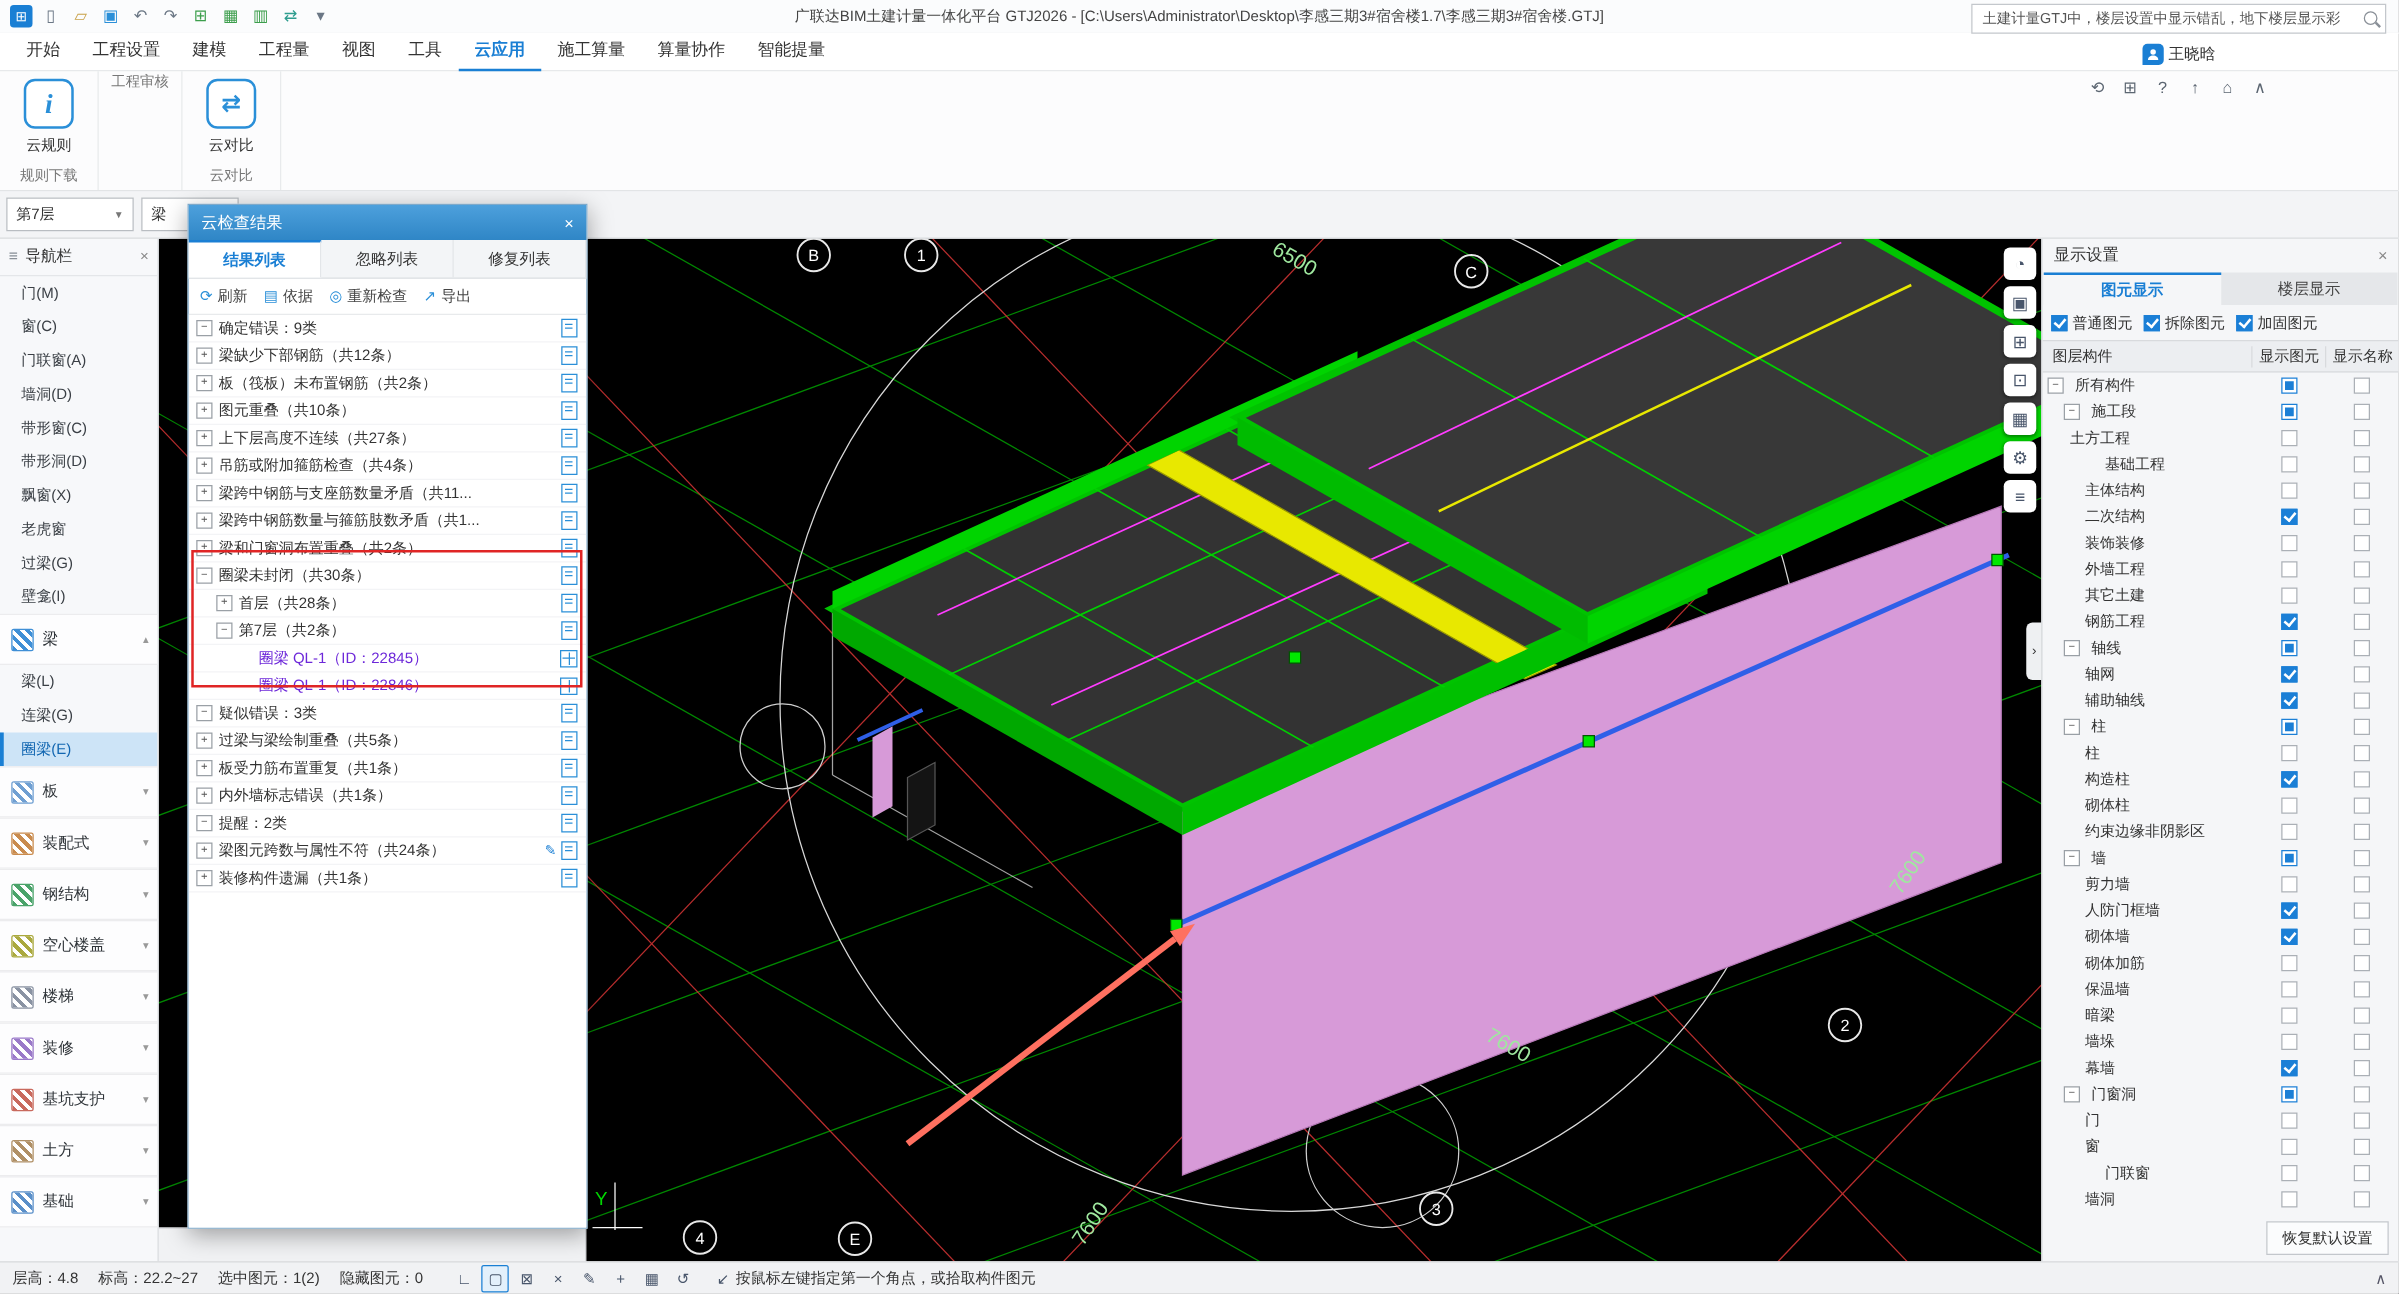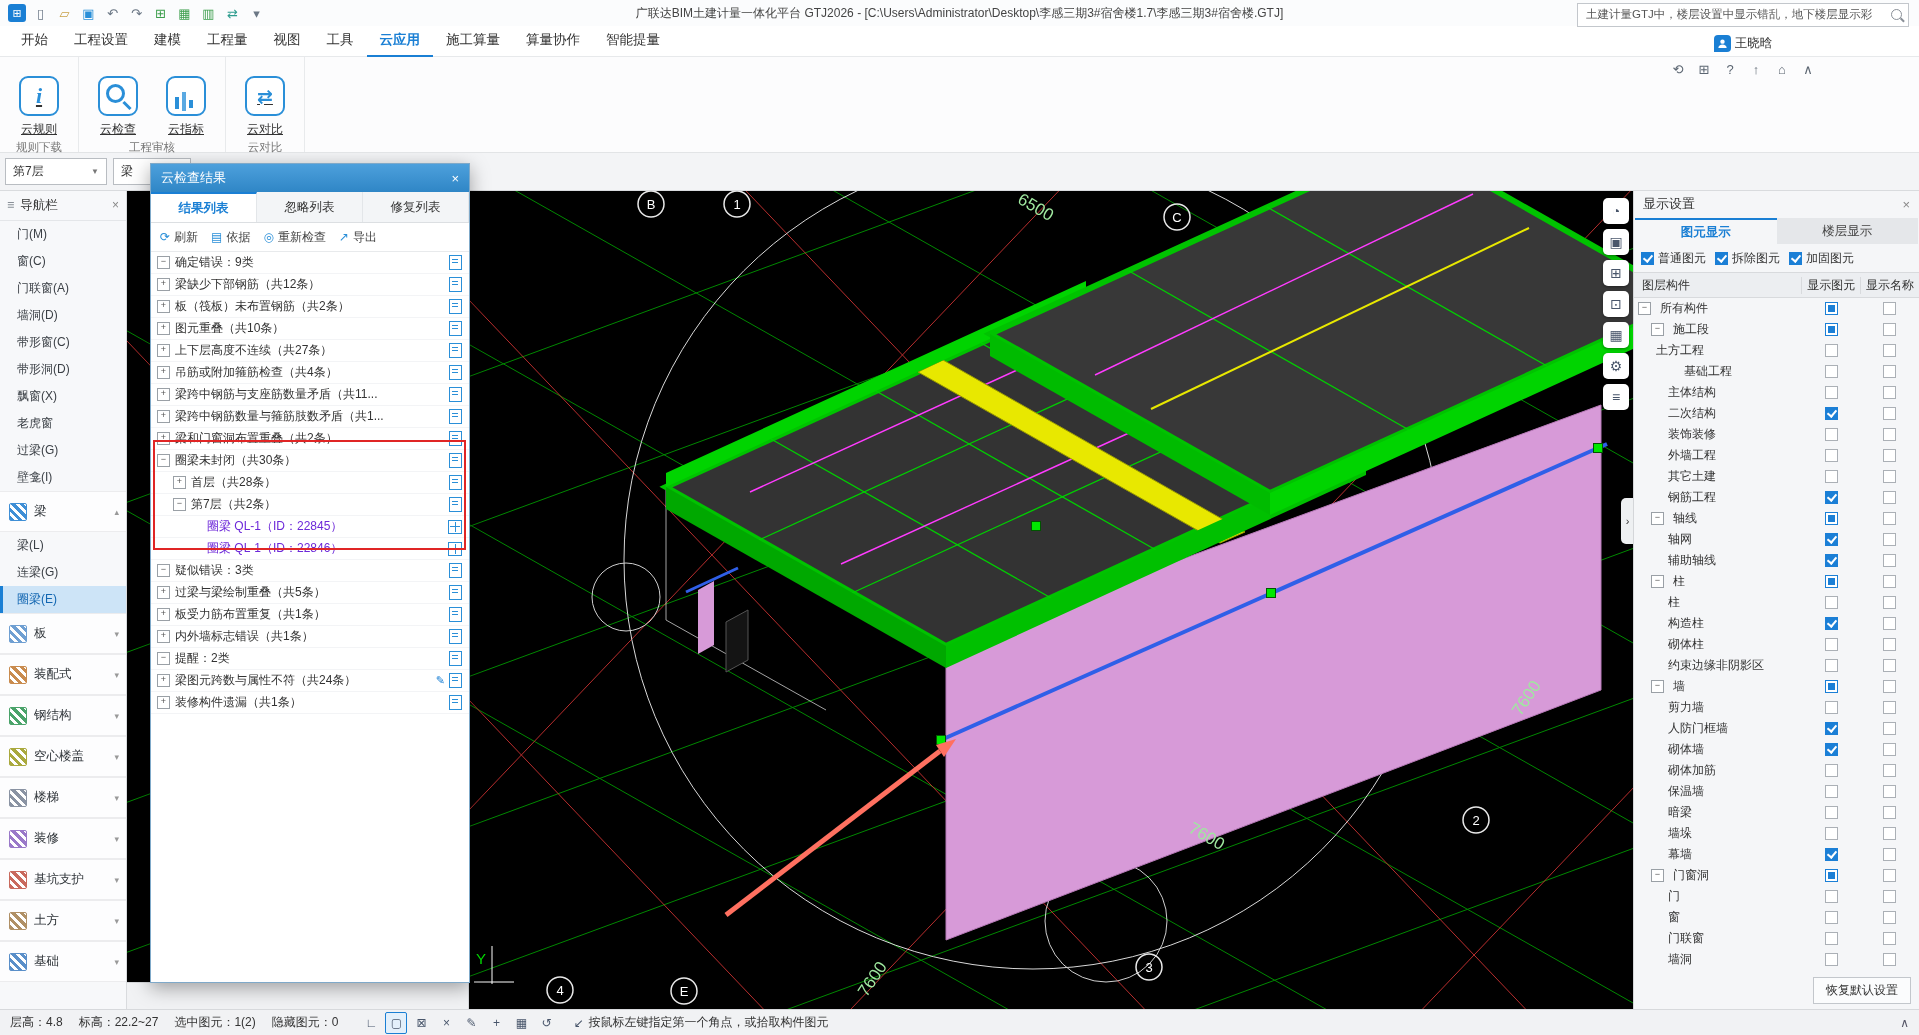--- a/index.html
+++ b/index.html
@@ -32,21 +32,21 @@
               transform:rotate(45deg);right:-4px;bottom:-2px;}
   .userchip{display:flex;align-items:center;gap:4px;font-size:12.5px;color:#333;}
   .avatar{width:17px;height:17px;background:#1a7fd4;border-radius:4px 4px 4px 0;display:flex;
           align-items:center;justify-content:center;}
   .micon{width:20px;height:20px;display:flex;align-items:center;justify-content:center;
          font-size:13px;color:#5c6672;}
   
   .ribbon{position:absolute;left:0;top:56px;right:0;height:96px;background:#fcfcfd;
           border-bottom:1px solid #e2e4e6;display:flex;z-index:29;}
   .rgroup{display:flex;flex-direction:column;border-right:1px solid #e8eaec;padding:0 10px;}
-  .rbuttons{flex:1;display:flex;gap:10px;padding-top:20px;text-decoration:underline;}
+  .rbuttons{flex:1;display:flex;gap:10px;padding-top:7px;}
   .rbtn{width:58px;display:flex;flex-direction:column;align-items:center;gap:5px;}
   .rlabel{font-size:12px;color:#333;}
   .rgroup-label{font-size:11.5px;color:#777;text-align:center;padding:2px 0 4px;}
   .icn{width:36px;height:36px;border:2px solid #2a8fd8;border-radius:9px;background:#fff;
        display:flex;align-items:center;justify-content:center;color:#2a8fd8;position:relative;}
   .icn.info::before{content:"i";font-family:"Liberation Serif",serif;font-style:italic;
                     font-weight:bold;font-size:22px;}
   .icn.search::before{content:"";width:13px;height:13px;border:3px solid #2a8fd8;border-radius:50%;
                       position:absolute;top:6px;left:6px;}
   .icn.search::after{content:"";width:10px;height:3px;background:#2a8fd8;position:absolute;
@@ -219,30 +219,20 @@
       <div class="rgroup">
     <div class="rbuttons">
           <div class="rbtn">
     <div class="icn info"></div>
     <div class="rlabel">云规则</div>
   </div>
         </div>
     <div class="rgroup-label">规则下载</div>
   </div>
       <div class="rgroup">
-    <div class="rbuttons">
-          <div class="rbtn">
-    <div class="icn search"></div>
-    <div class="rlabel">云检查</div>
-  </div>
-          <div class="rbtn">
-    <div class="icn chart"></div>
-    <div class="rlabel">云指标</div>
-  </div>
-        </div>
     <div class="rgroup-label">工程审核</div>
   </div>
       <div class="rgroup">
     <div class="rbuttons">
           <div class="rbtn">
     <div class="icn compare"></div>
     <div class="rlabel">云对比</div>
   </div>
         </div>
     <div class="rgroup-label">云对比</div>
@@ -1116,21 +1106,21 @@
     <span class="cell">
           <span class="cb c1"></span>
         </span>
     <span class="cell">
           <span class="cb c2"></span>
         </span>
   </div>
       <div class="drow">
     <span class="dlbl" style="padding-left: 30px;">
 
-      <span class="dtext" style="margin-left:4px">门联窗</span>
+      <span class="dtext" style="margin-left:20px">门联窗</span>
     </span>
     <span class="cell">
           <span class="cb c1"></span>
         </span>
     <span class="cell">
           <span class="cb c2"></span>
         </span>
   </div>
       <div class="drow">
     <span class="dlbl" style="padding-left: 30px;">

